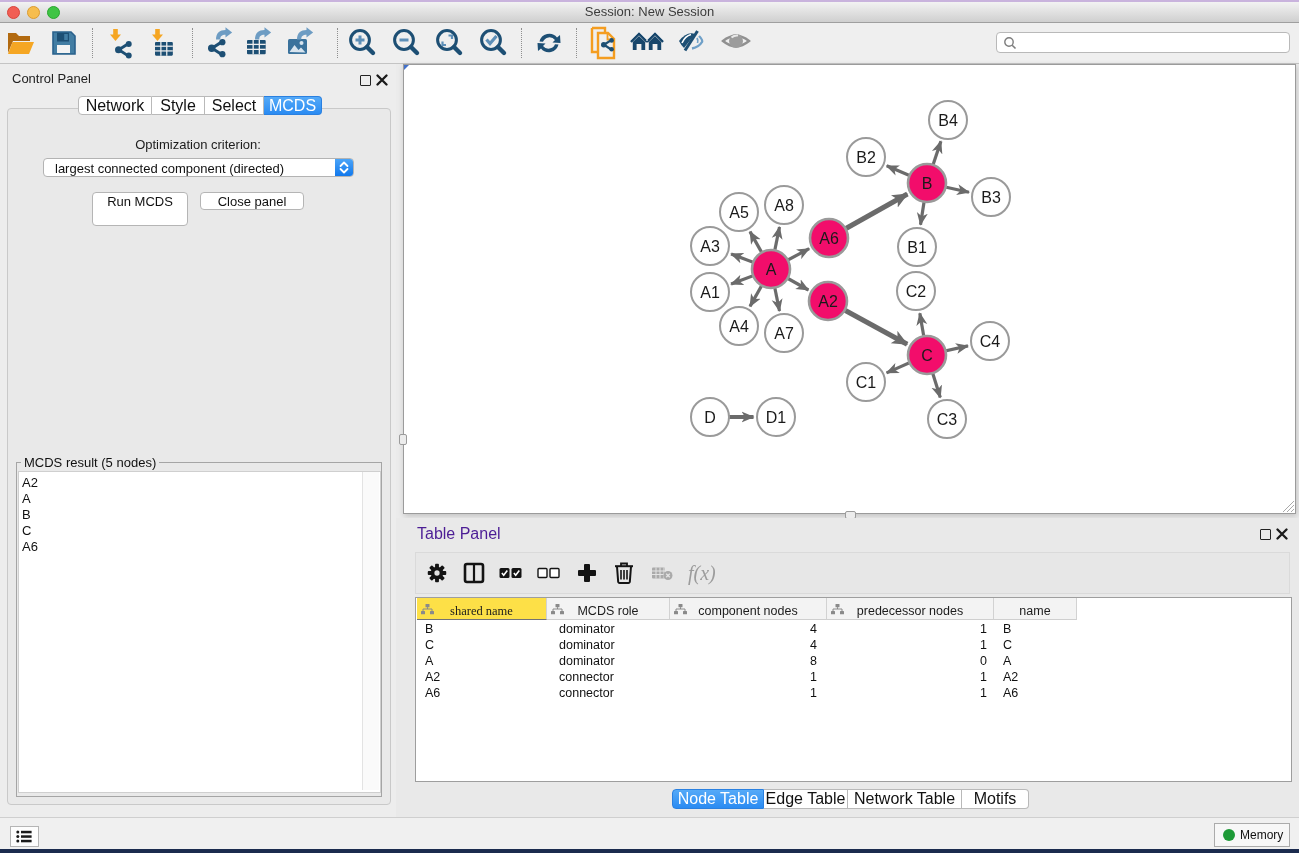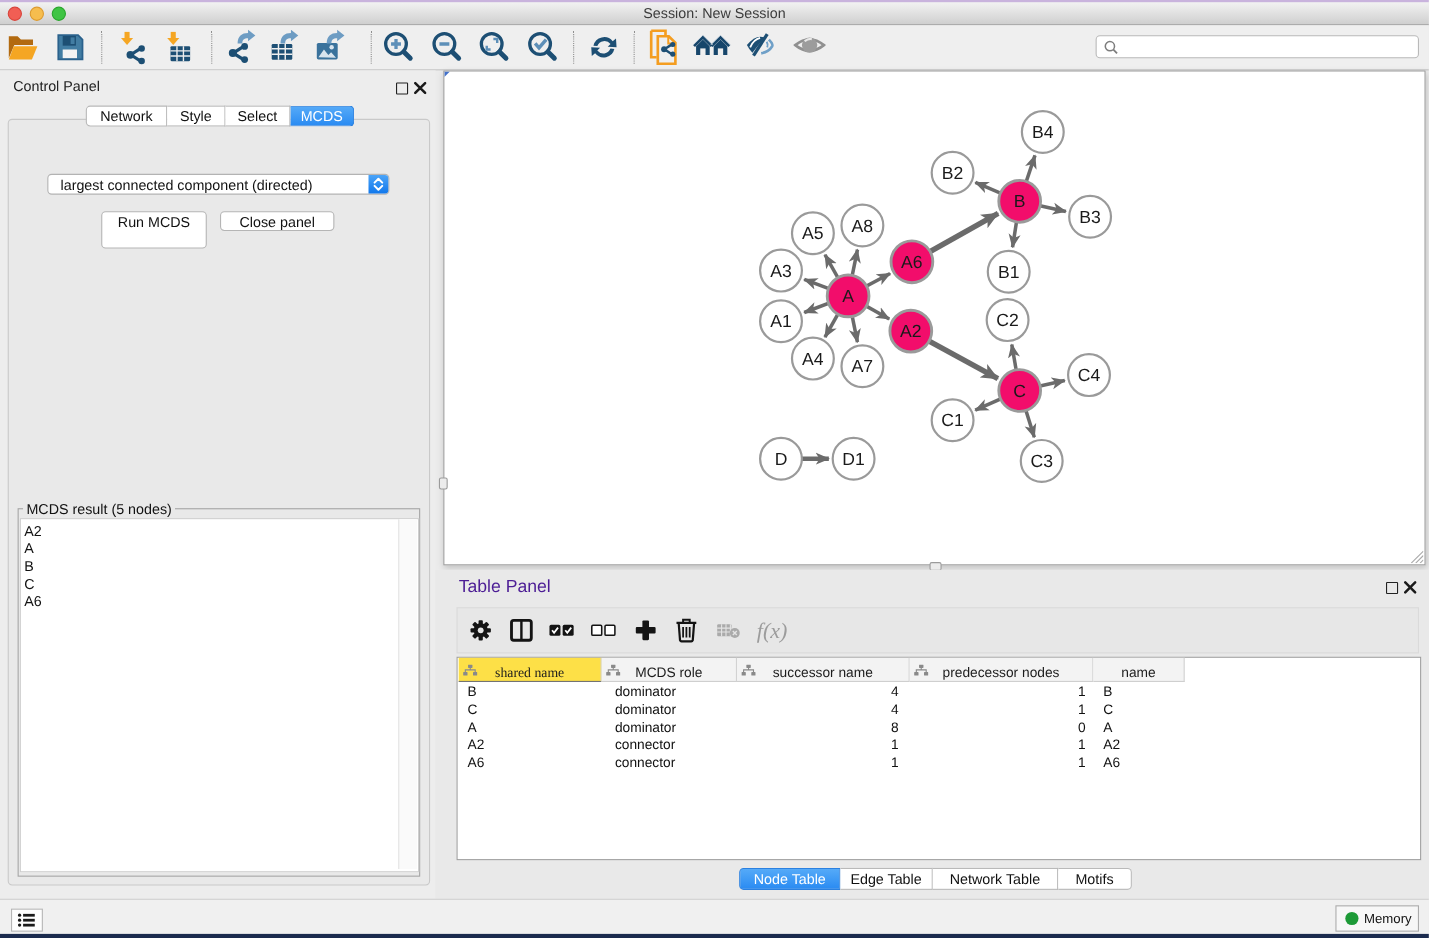--- a/index.html
+++ b/index.html
@@ -1,20 +1,20 @@
 <!DOCTYPE html>
 <html><head>
 <meta charset="utf-8">
 <style>
 html,body{margin:0;padding:0;}
 body{width:1299px;height:853px;overflow:hidden;position:relative;
   font-family:"Liberation Sans",sans-serif;background:#ebebeb;}
 .abs{position:absolute;}
 .tl{border-radius:50%;width:13px;height:13px;}
-.seg{display:flex;position:absolute;font-size:13px;}
+.seg{display:flex;position:absolute;font-size:16px;}
 .seg div{background:#fff;border:1px solid #b9b9b9;border-left:none;
   display:flex;align-items:center;justify-content:center;color:#111;}
 .seg div:first-child{border-left:1px solid #b9b9b9;border-radius:4px 0 0 4px;}
 .seg div:last-child{border-radius:0 4px 4px 0;}
 .seg div.sel{background:linear-gradient(#55aaf8,#2a8bf2);border-color:#2a80e0;color:#fff;}
 .dotsep{position:absolute;top:28px;height:30px;width:0;
   border-left:1px dotted #8f8f8f;}
 </style>
 </head>
 <body>
@@ -185,20 +185,21 @@
   <div class="abs" style="left:7px;top:44px;width:382px;height:695px;background:#e9e9e9;
     border:1px solid #c9c9c9;border-radius:4px;"></div>
 
   <div class="seg" style="left:78px;top:32px;height:19px;">
     <div style="width:72px;">Network</div>
     <div style="width:52px;">Style</div>
     <div style="width:58px;">Select</div>
     <div style="width:57px;" class="sel">MCDS</div>
   </div>
 
+  <div class="abs" style="left:0;top:73px;width:396px;text-align:center;font-size:13px;color:#1c1c1c;">Optimization criterion:</div>
 
   <div class="abs" style="left:43px;top:94px;width:311px;height:19px;background:#fff;
     border:1px solid #b3b3b3;border-radius:4px;box-sizing:border-box;">
     <div class="abs" style="left:11px;top:2px;font-size:13px;color:#111;">largest connected component (directed)</div>
     <div class="abs" style="right:0;top:0;width:18px;height:17px;border-radius:0 3px 3px 0;
       background:linear-gradient(#4ba4f8,#1178ec);">
       <svg class="abs" style="left:3px;top:2px;" width="12" height="13" viewBox="0 0 12 13">
         <path d="M2.5,5 L6,1.5 L9.5,5" fill="none" stroke="#fff" stroke-width="1.8" stroke-linejoin="round" stroke-linecap="round"></path>
         <path d="M2.5,8 L6,11.5 L9.5,8" fill="none" stroke="#fff" stroke-width="1.8" stroke-linejoin="round" stroke-linecap="round"></path>
       </svg>
@@ -405,21 +406,21 @@
       </div>
 <div style="position:absolute;left:254px;top:0;width:156px;height:21px;background:#f3f3f3;border-right:1px solid #d2d2d2;border-bottom:1px solid #cfcfcf;">
         <svg width="13" height="11" viewBox="0 0 13 11" style="position:absolute;left:4px;top:6px;">
 <g fill="#8a8a8a">
             <rect x="4.5" y="0" width="4" height="3.2" rx="0.5"></rect>
 <rect x="0" y="7" width="4" height="3.2" rx="0.5"></rect>
             <rect x="9" y="7" width="4" height="3.2" rx="0.5"></rect>
 <path d="M6.5,3.2 V5 M2,7 V5 H11 V7" stroke="#8a8a8a" stroke-width="1" fill="none"></path>
           </g>
         </svg>
-        <div style="position:absolute;left:0;top:5.5px;width:100%;text-align:center;font-size:12.5px;color:#1c1c1c;">successor name</div>
+        <div style="position:absolute;left:0;top:5.5px;width:100%;text-align:center;font-size:12.5px;color:#1c1c1c;">component nodes</div>
       </div>
 <div style="position:absolute;left:411px;top:0;width:166px;height:21px;background:#f3f3f3;border-right:1px solid #d2d2d2;border-bottom:1px solid #cfcfcf;">
         <svg width="13" height="11" viewBox="0 0 13 11" style="position:absolute;left:4px;top:6px;">
 <g fill="#8a8a8a">
             <rect x="4.5" y="0" width="4" height="3.2" rx="0.5"></rect>
 <rect x="0" y="7" width="4" height="3.2" rx="0.5"></rect>
             <rect x="9" y="7" width="4" height="3.2" rx="0.5"></rect>
 <path d="M6.5,3.2 V5 M2,7 V5 H11 V7" stroke="#8a8a8a" stroke-width="1" fill="none"></path>
           </g>
         </svg>

